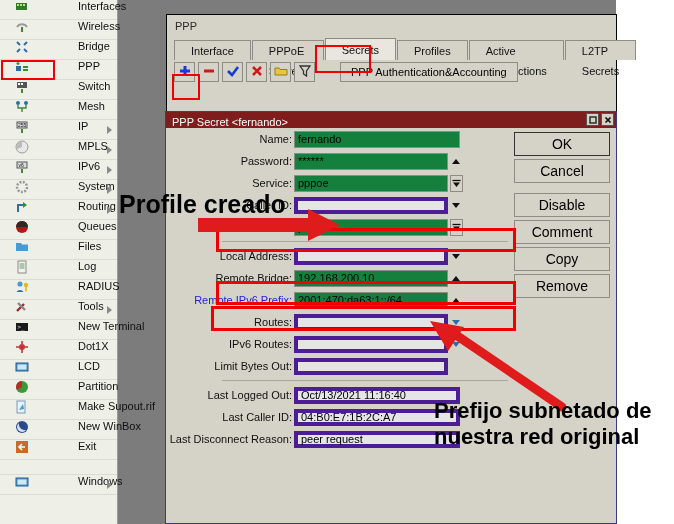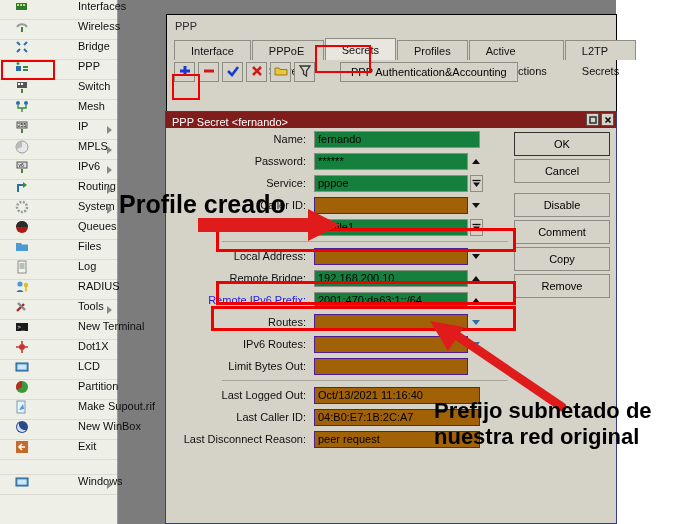--- a/index.html
+++ b/index.html
@@ -66,39 +66,39 @@
   .dlg{position:absolute;left:165px;top:111px;width:452px;height:413px;
        background:#d5d2c8;border:1px solid #3a3a8a;box-sizing:border-box;}
   .dlg-title{height:16px;background:#7f1d1d;display:flex;align-items:flex-end;
              padding-left:6px;color:#fff;font-size:11px;position:relative;}
   .dlg-btns{position:absolute;right:2px;top:1px;display:flex;gap:2px;}
   .dlg-btn{width:13px;height:13px;background:#d5d2c8;border:1px solid #555;
            display:flex;align-items:center;justify-content:center;box-sizing:border-box;}
 
   .form{position:absolute;left:0;top:16px;width:352px;}
   .row{height:22px;display:flex;align-items:center;}
-  .lbl{width:148px;text-align:right;padding-right:8px;font-size:11px;color:#101010;
+  .lbl{width:128px;text-align:right;padding-right:2px;font-size:11px;color:#101010;
        box-sizing:border-box;white-space:nowrap;}
   .lbl.blue{color:#2222dd;}
   .fld{height:17px;background:#15803d;border:1px solid #8d8d85;box-sizing:border-box;
        display:flex;align-items:center;padding-left:3px;font-size:11px;color:#000;}
-  .fld.ro{background:#a16207;border:1px solid #4c1d95;}
+  .fld.ro{background:#e5e5e5;border:4px solid #4c1d95;}
   .fld.w1{width:166px;}
   .fld.w2{width:154px;}
   .spin{width:13px;height:17px;margin-left:2px;border:1px solid #8d8d85;background:#d5d2c8;
         display:flex;align-items:center;justify-content:center;box-sizing:border-box;}
   .caret{width:0;height:0;margin-left:4px;}
   .caret.up{border-bottom:5px solid #111;border-left:4px solid transparent;border-right:4px solid transparent;}
   .caret.dn{border-top:5px solid #111;border-left:4px solid transparent;border-right:4px solid transparent;}
   .caret.dnb{border-top:5px solid #2b6fa8;border-left:4px solid transparent;border-right:4px solid transparent;}
   .hr{height:1px;background:#a9a69d;margin:3px 10px 3px 56px;}
 
   .btncol{position:absolute;right:6px;top:20px;width:96px;}
   .dbtn{height:24px;background:#d5d2c8;border:1px solid #8d8d85;margin-bottom:3px;
-        display:flex;align-items:center;justify-content:center;font-size:11px;box-sizing:border-box;}
+        display:flex;align-items:center;justify-content:center;font-size:14px;box-sizing:border-box;}
   .dbtn.primary{border:1px solid #333;}
   .gap{height:7px;}
 
   
   .hl{position:absolute;border:3px solid #ee0000;box-sizing:border-box;pointer-events:none;}
   .hl.thin{border-width:2px;}
 
   
   .ann{position:absolute;font-family:Liberation Sans, sans-serif;font-weight:bold;
        color:#000;white-space:nowrap;pointer-events:none;}
@@ -187,31 +187,31 @@
           <span class="mi-icon"><svg width="14" height="14" viewBox="0 0 14 14">
               <rect x="2" y="2" width="10" height="6" fill="#ddd" stroke="#555"></rect>
               <text x="3.5" y="7" font-size="5" fill="#111">v6</text>
               <rect x="6" y="9" width="2" height="4" fill="#3a8a3a"></rect>
             </svg></span>
           <span class="label">IPv6</span>
           <span class="arrow"></span>
         </div>
         <div class="menu-item">
           <span class="mi-icon"><svg width="14" height="14" viewBox="0 0 14 14">
+              <circle cx="7" cy="7" r="5" fill="none" stroke="#9a9a9a" stroke-width="2.5" stroke-dasharray="2 1.4"></circle>
+            </svg></span>
+          <span class="label">System</span>
+          <span class="arrow"></span>
+        </div>
+        <div class="menu-item">
+          <span class="mi-icon"><svg width="14" height="14" viewBox="0 0 14 14">
               <path d="M3 12 L3 5 L10 5" stroke="#2b6fa8" stroke-width="2" fill="none"></path>
               <path d="M8 2 L12 5 L8 8 Z" fill="#3a8a3a"></path>
             </svg></span>
           <span class="label">Routing</span>
-          <span class="arrow"></span>
-        </div>
-        <div class="menu-item">
-          <span class="mi-icon"><svg width="14" height="14" viewBox="0 0 14 14">
-              <circle cx="7" cy="7" r="5" fill="none" stroke="#9a9a9a" stroke-width="2.5" stroke-dasharray="2 1.4"></circle>
-            </svg></span>
-          <span class="label">System</span>
           <span class="arrow"></span>
         </div>
         <div class="menu-item">
           <span class="mi-icon"><svg width="14" height="14" viewBox="0 0 14 14">
               <circle cx="7" cy="7" r="6" fill="#b01818"></circle>
               <path d="M1 7 A6 6 0 0 1 13 7 Z" fill="#2a2a2a"></path>
             </svg></span>
           <span class="label">Queues</span>
         </div>
         <div class="menu-item">

